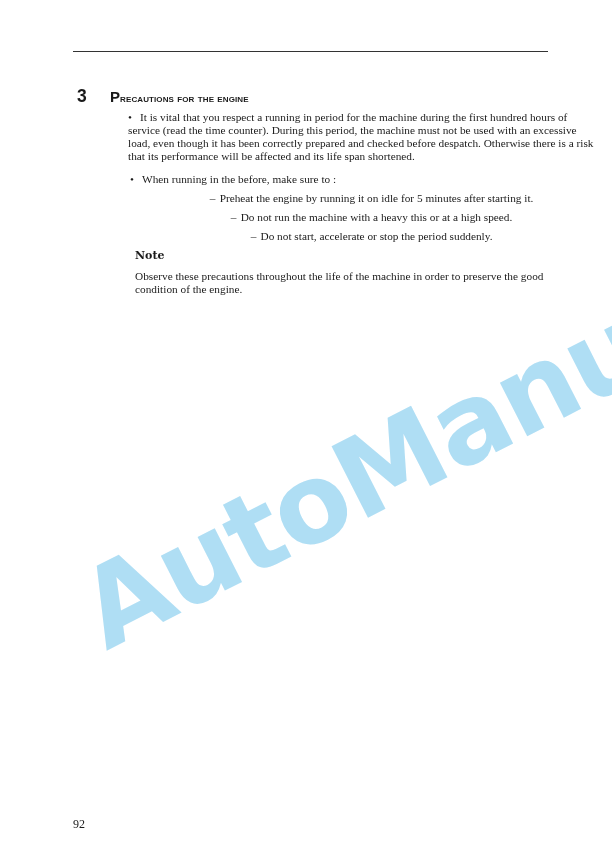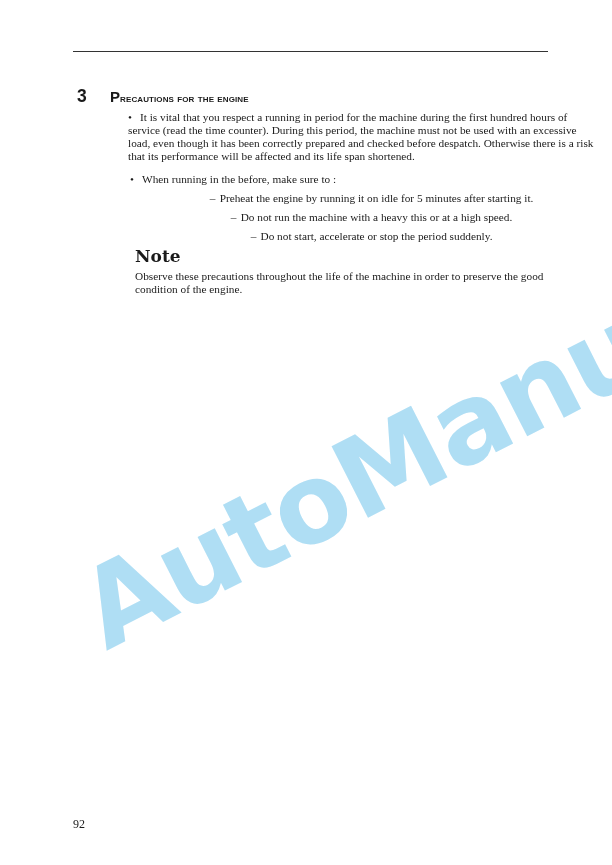--- a/index.html
+++ b/index.html
@@ -81,21 +81,21 @@
       white-space: nowrap;
     }
     .dash-list .dash {
       display: inline-block;
       width: 14px;
     }
     .note-heading {
       margin: 5px 0 0 7px;
       font-family: "DejaVu Serif", serif;
       font-weight: bold;
-      font-size: 17px;
+      font-size: 11px;
       line-height: 14px;
     }
     .note-body {
       margin: 7px 0 0 7px;
       width: 430px;
     }
     .page-number {
       position: absolute;
       left: 73px;
       top: 817px;

